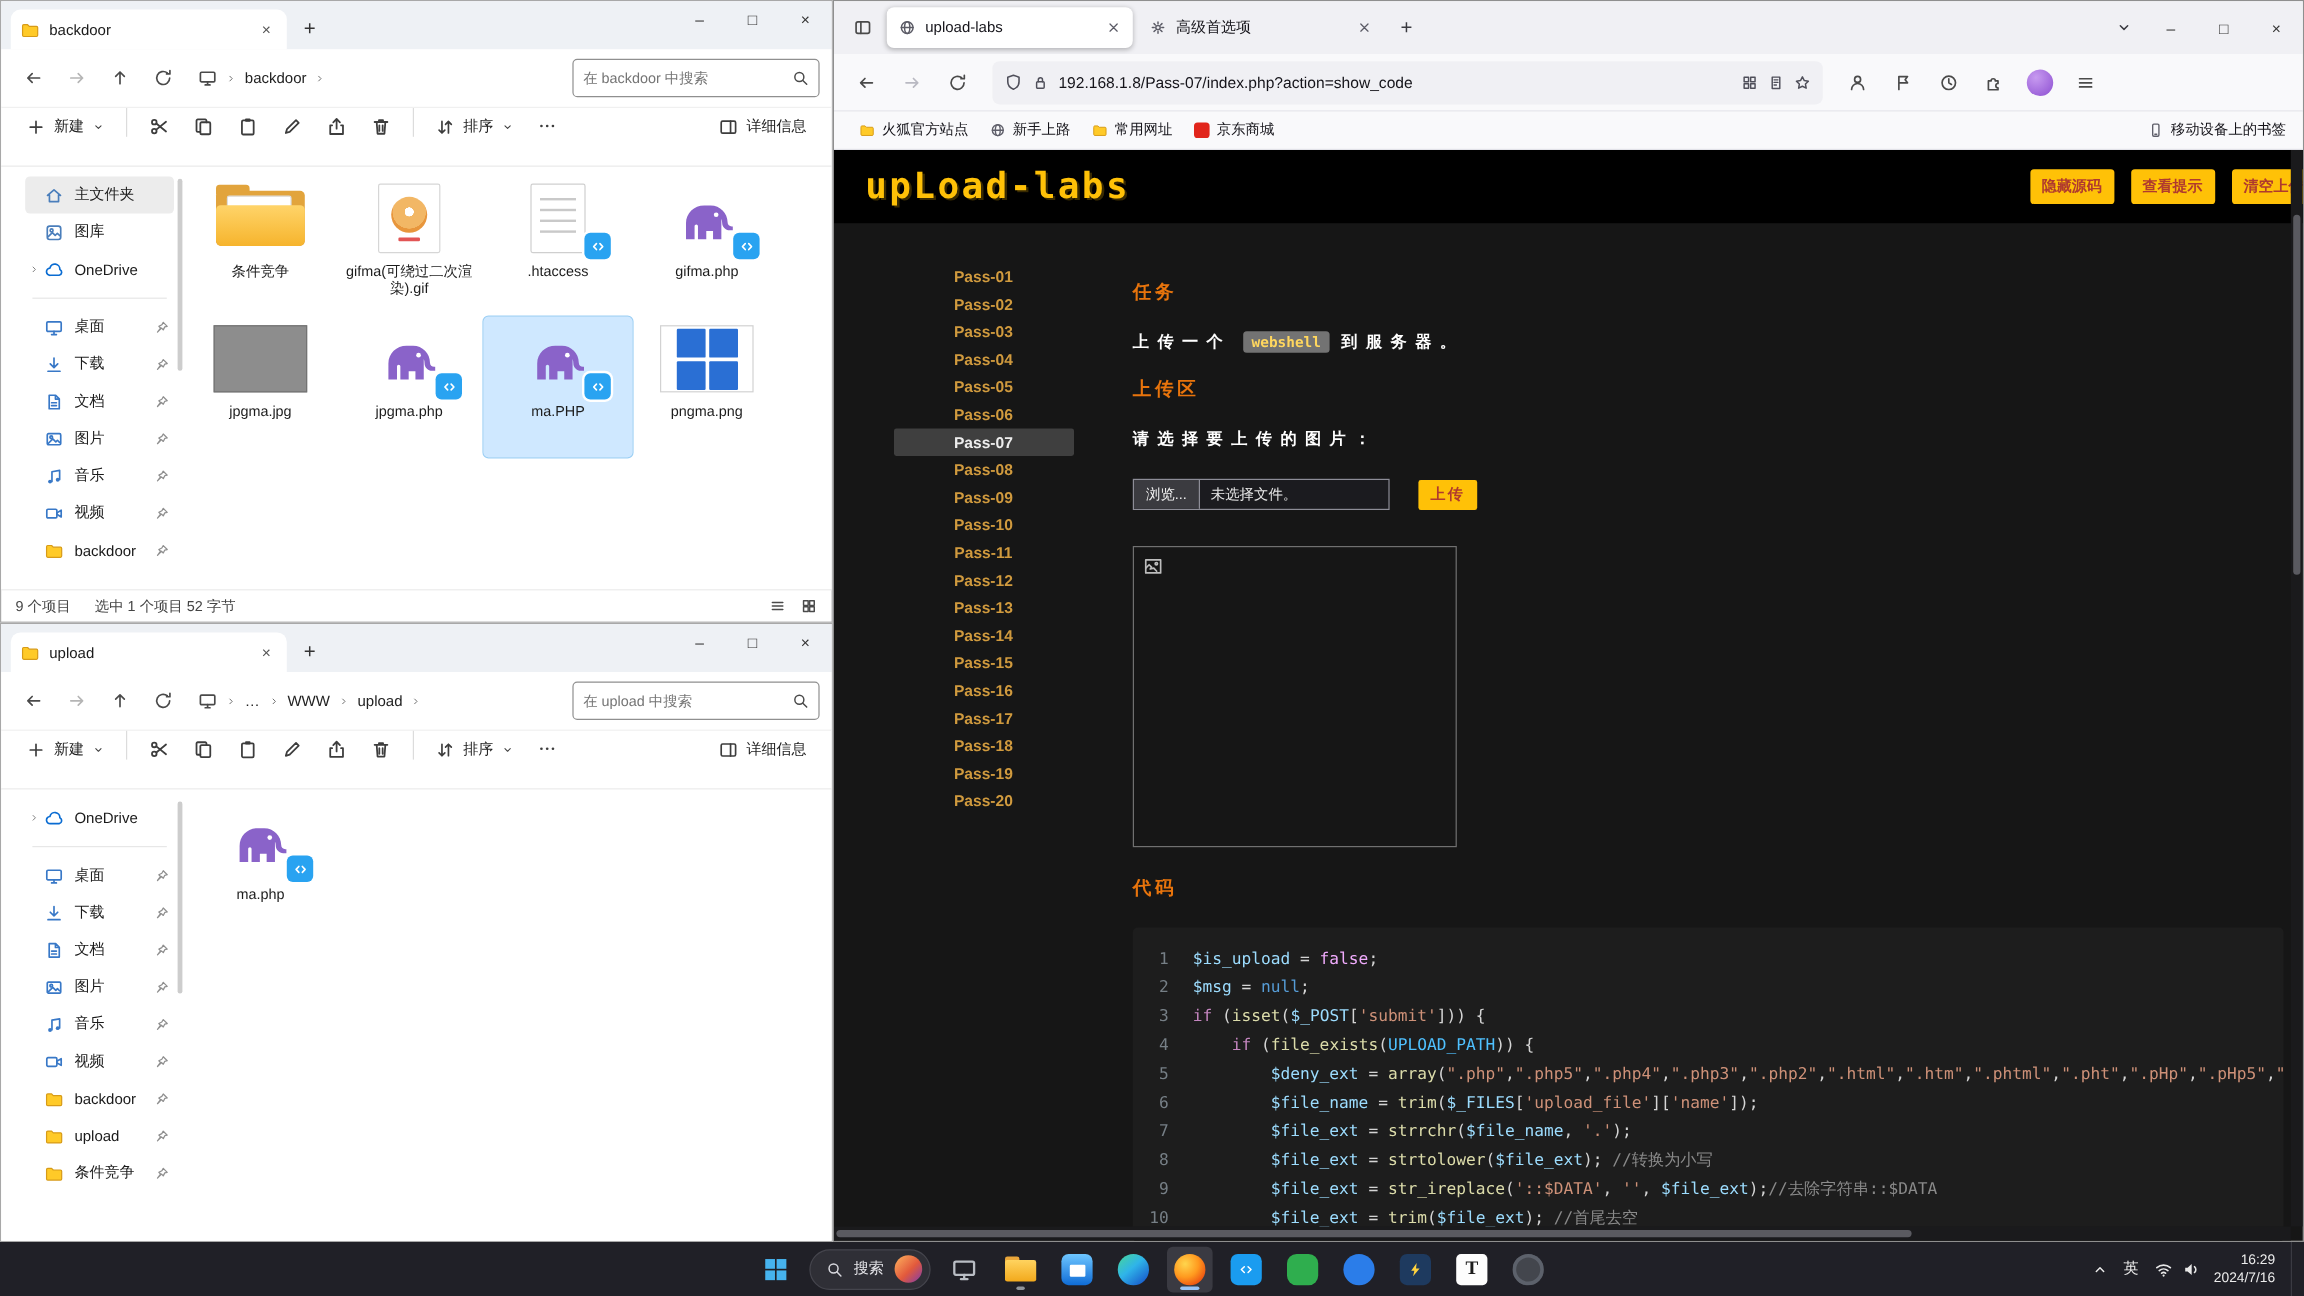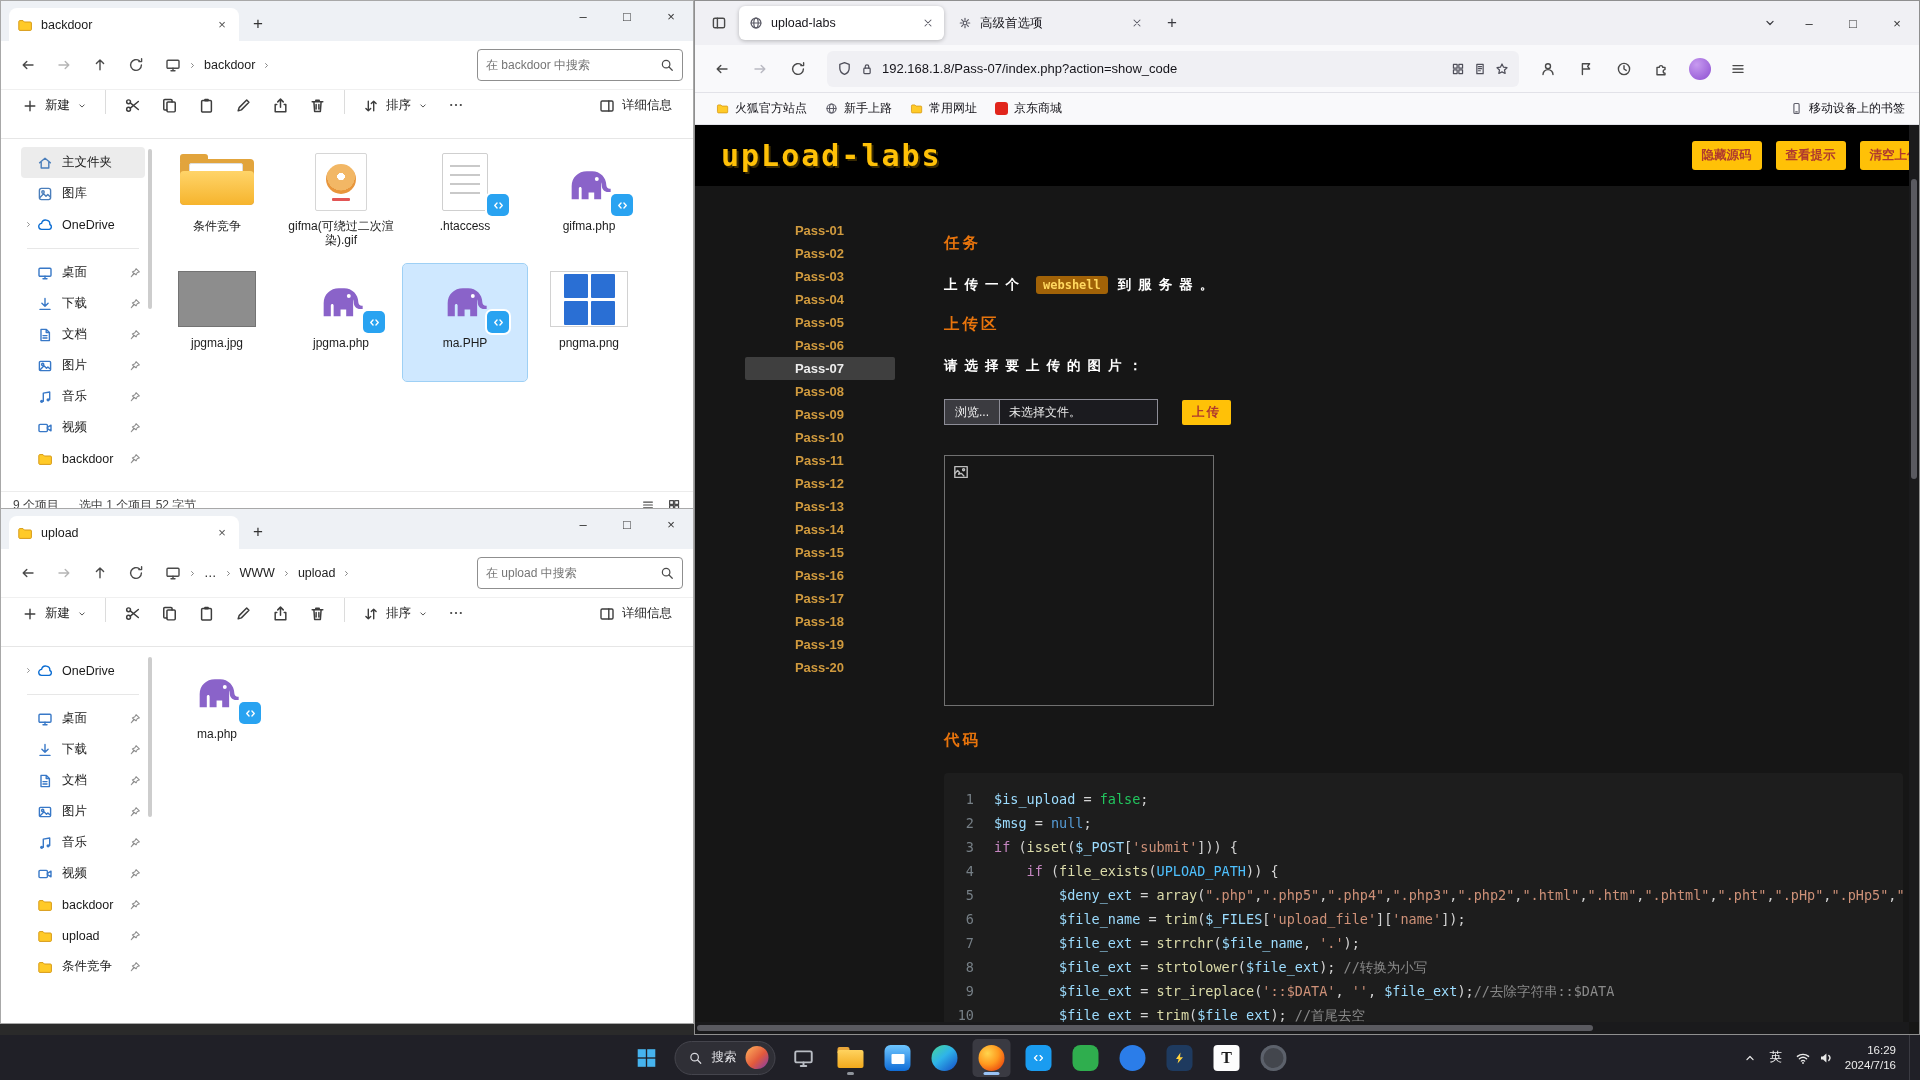--- a/index.html
+++ b/index.html
@@ -102,34 +102,34 @@
 .ul-btn.clip{margin-right:-74px}
 .ul-main{display:flex}
 .ul-nav{width:249px;flex:none;padding-top:33px;display:flex;flex-direction:column;align-items:center}
 .pass{height:23px;line-height:23px;width:150px;text-align:center;color:#d09a3e;font-size:13px;font-weight:bold;border-radius:2px}
 .pass.active{background:#3f3f3f;color:#ededed}
 .ul-body{flex:1;min-width:0;padding:47px 16px 0 0}
 .ul-h{color:#e8740c;font-size:15.5px;font-weight:bold;letter-spacing:3px}
 .h-task{margin-bottom:22px}.h-up{margin-bottom:22px}.h-code{margin-bottom:22px}
 .ul-p{color:#fff;font-weight:bold;font-size:13.5px;letter-spacing:7px}
 .p-task{margin-bottom:20px}.p-tip{margin-bottom:24px}
-.chip{background:#a16207;color:#ffd75e;font-family:"DejaVu Sans Mono",monospace;font-size:12px;padding:2px 7px;border-radius:3px;margin:0 10px;letter-spacing:0}
+.chip{background:#737373;color:#ffd75e;font-family:"DejaVu Sans Mono",monospace;font-size:12px;padding:2px 7px;border-radius:3px;margin:0 10px;letter-spacing:0}
 .uprow{display:flex;align-items:center;margin-bottom:30px}
 .file-ctrl{display:flex;align-items:center;width:214px;height:26px;border:1px solid #8d8d97;background:#1b1b1f}
 .browse{height:100%;display:flex;align-items:center;padding:0 10px;background:#3b3b40;border-right:1px solid #8d8d97;color:#f0f0f0;font-size:12px}
 .nofile{padding:0 9px;color:#e8e8e8;font-size:12px}
 .upload-btn{margin-left:24px;background:#ffc107;color:#b03a2e;font-weight:bold;font-size:12.5px;padding:4px 10px;border:none;border-radius:2px;letter-spacing:2px;font-family:inherit}
 .imgbox{width:270px;height:251px;border:1px solid #707070;position:relative;margin-bottom:24px}
 .brok{position:absolute;left:8px;top:8px;color:#bdbdbd}
 .codeblock{background:#1d1d1d;border-radius:4px;height:262px;overflow:hidden;padding-top:14px}
 .codeline{display:flex;font-family:"DejaVu Sans Mono",monospace;font-size:13.5px;line-height:24px;white-space:pre}
 .lno{width:50px;text-align:right;padding-right:20px;color:#767f86;flex:none}
 .lbody{flex:1;overflow:hidden;white-space:pre}
 .tk-p{color:#d4d4d4}.tk-v{color:#9cdcfe}.tk-k{color:#569cd6}.tk-kc{color:#c586c0}.tk-f{color:#dcdcaa}
-.tk-s{color:#ce9178}.tk-c{color:#8a8a8a}.tk-r{color:#22c55e}.tk-n{color:#4fc1ff}
+.tk-s{color:#ce9178}.tk-c{color:#8a8a8a}.tk-r{color:#f0abfc}.tk-n{color:#4fc1ff}
 .ff-vscroll{position:absolute;right:0;top:0;bottom:12px;width:10px;background:#1a1a1c}
 .vthumb{position:absolute;left:2px;top:54px;width:6px;height:300px;background:#5a5a60;border-radius:3px}
 .ff-hscroll{position:absolute;left:0;right:10px;bottom:0;height:12px;background:#1a1a1c}
 .hthumb{position:absolute;left:2px;top:3px;width:896px;height:6px;background:#5a5a60;border-radius:3px}
 
 
 #taskbar{position:absolute;left:0;right:0;bottom:0;height:45px;background:#202027;display:flex;align-items:center}
 .tb-center{position:absolute;left:50%;top:0;bottom:0;transform:translateX(-50%);display:flex;align-items:center;gap:9px}
 .tb-icon{width:38px;height:38px;border-radius:5px;display:flex;align-items:center;justify-content:center;position:relative}
 .tb-icon.active{background:#3a3a42}
@@ -584,21 +584,21 @@
             <rect x="3" y="3" width="4.4" height="4.4"></rect>
             <rect x="8.8" y="3" width="4.4" height="4.4"></rect>
             <rect x="3" y="8.8" width="4.4" height="4.4"></rect>
             <rect x="8.8" y="8.8" width="4.4" height="4.4"></rect>
           </svg>
         </span>
     </span>
   </div>
 </div>
 
-<div class="explorer" id="exp-b" style="top:508px;height:516px">
+<div class="explorer" id="exp-b" style="top:519px;height:516px">
   <div class="x-tabbar">
     <div class="x-tab">
       <span class="ic s16">
           <svg viewBox="0 0 16 16" fill="none" stroke="currentColor" stroke-width="1.4" stroke-linecap="round" stroke-linejoin="round" style="width:100%;height:100%;display:block">
             <path d="M1.8 4.6c0-.6.4-1 1-1h3.2l1.4 1.4h6c.6 0 1 .4 1 1v6.4c0 .6-.4 1-1 1H2.8c-.6 0-1-.4-1-1z" fill="#ffca28" stroke="#d79b18" stroke-width="1"></path>
           </svg>
         </span>
       <span class="x-tabtitle">upload</span>
       <span class="x-tabclose">×</span>
     </div>

